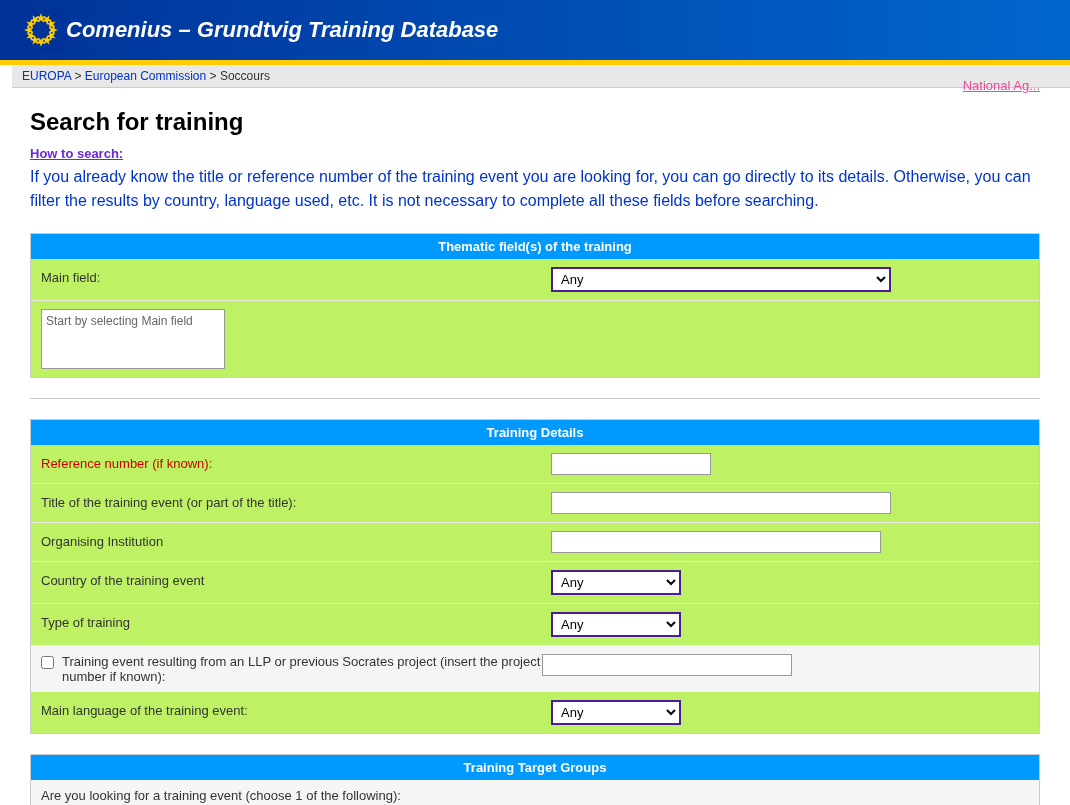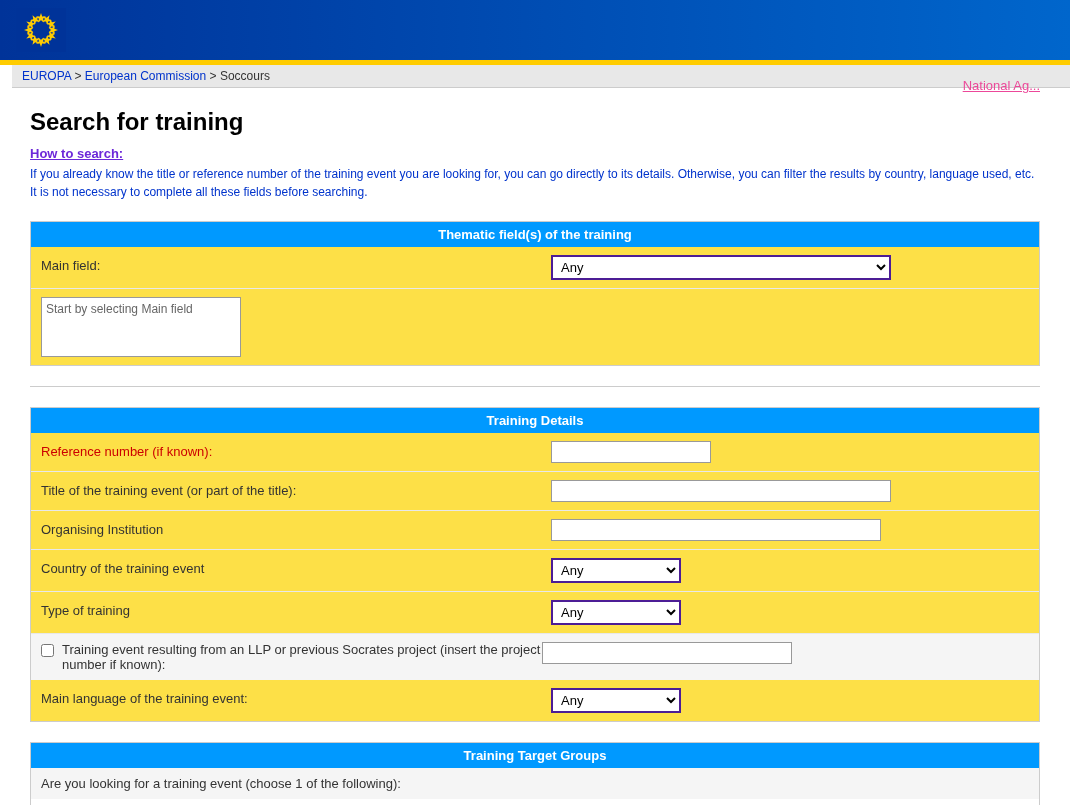--- a/index.html
+++ b/index.html
@@ -68,21 +68,21 @@
       clear: both;
     }
     .how-to-search strong {
       display: block;
       margin-bottom: 4px;
       color: #6d28d9;
       text-decoration: underline;
     }
     .how-to-search p {
       color: #0033cc;
-      font-size: 12px;
+      font-size: 16px;
       line-height: 1.5;
     }
 
     
     .section-header {
       background: #0099ff;
       color: #fff;
       font-weight: bold;
       text-align: center;
       padding: 5px 10px;
@@ -94,21 +94,21 @@
     .form-section {
       border: 1px solid #ccc;
       margin-bottom: 20px;
     }
 
     .form-row {
       display: flex;
       align-items: flex-start;
       padding: 8px 10px;
       border-bottom: 1px solid #e8e8e8;
-      background: #fde047;
+      background: #bef264;
     }
     .form-row:last-child {
       border-bottom: none;
     }
 
     .form-label {
       flex: 0 0 510px;
       color: #333;
       font-size: 13px;
       padding-top: 3px;
@@ -126,21 +126,21 @@
       font-size: 13px;
       border: 2px solid #4c1d95;
       background: #fff;
     }
 
     .main-field-select {
       width: 340px;
     }
 
     .secondary-field-box {
-      width: 200px;
+      width: 184px;
       height: 60px;
       border: 1px solid #999;
       background: #fff;
       overflow-y: scroll;
       font-size: 12px;
       color: #666;
       padding: 4px;
     }
 
     .text-input {
@@ -237,20 +237,21 @@
       <polygon points="25,5 26.2,8.6 30,8.6 27,10.8 28.1,14.4 25,12.2 21.9,14.4 23,10.8 20,8.6 23.8,8.6" transform="rotate(120,25,22)"></polygon>
       <polygon points="25,5 26.2,8.6 30,8.6 27,10.8 28.1,14.4 25,12.2 21.9,14.4 23,10.8 20,8.6 23.8,8.6" transform="rotate(150,25,22)"></polygon>
       <polygon points="25,5 26.2,8.6 30,8.6 27,10.8 28.1,14.4 25,12.2 21.9,14.4 23,10.8 20,8.6 23.8,8.6" transform="rotate(180,25,22)"></polygon>
       <polygon points="25,5 26.2,8.6 30,8.6 27,10.8 28.1,14.4 25,12.2 21.9,14.4 23,10.8 20,8.6 23.8,8.6" transform="rotate(210,25,22)"></polygon>
       <polygon points="25,5 26.2,8.6 30,8.6 27,10.8 28.1,14.4 25,12.2 21.9,14.4 23,10.8 20,8.6 23.8,8.6" transform="rotate(240,25,22)"></polygon>
       <polygon points="25,5 26.2,8.6 30,8.6 27,10.8 28.1,14.4 25,12.2 21.9,14.4 23,10.8 20,8.6 23.8,8.6" transform="rotate(270,25,22)"></polygon>
       <polygon points="25,5 26.2,8.6 30,8.6 27,10.8 28.1,14.4 25,12.2 21.9,14.4 23,10.8 20,8.6 23.8,8.6" transform="rotate(300,25,22)"></polygon>
       <polygon points="25,5 26.2,8.6 30,8.6 27,10.8 28.1,14.4 25,12.2 21.9,14.4 23,10.8 20,8.6 23.8,8.6" transform="rotate(330,25,22)"></polygon>
     </g>
   </svg>
+  <span class="title">Comenius – Grundtvig Training Database</span>
 </div>
 
 <div id="yellow-bar"></div>
 
 <div id="breadcrumb">
   <a href="#">EUROPA</a>
   <span> &gt; </span>
   <a href="#">European Commission</a>
   <span> &gt; </span>
   <span>Soccours</span>

